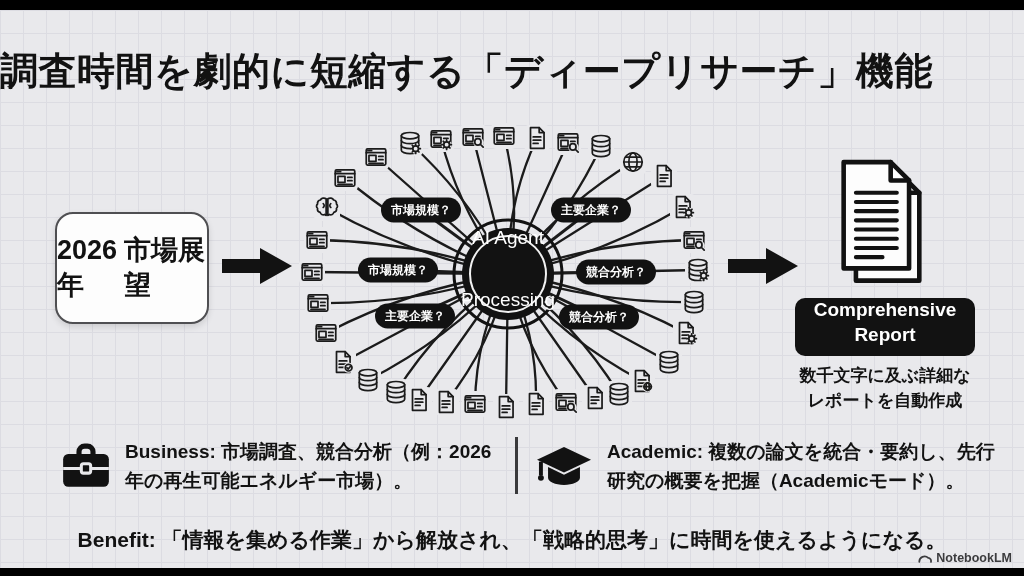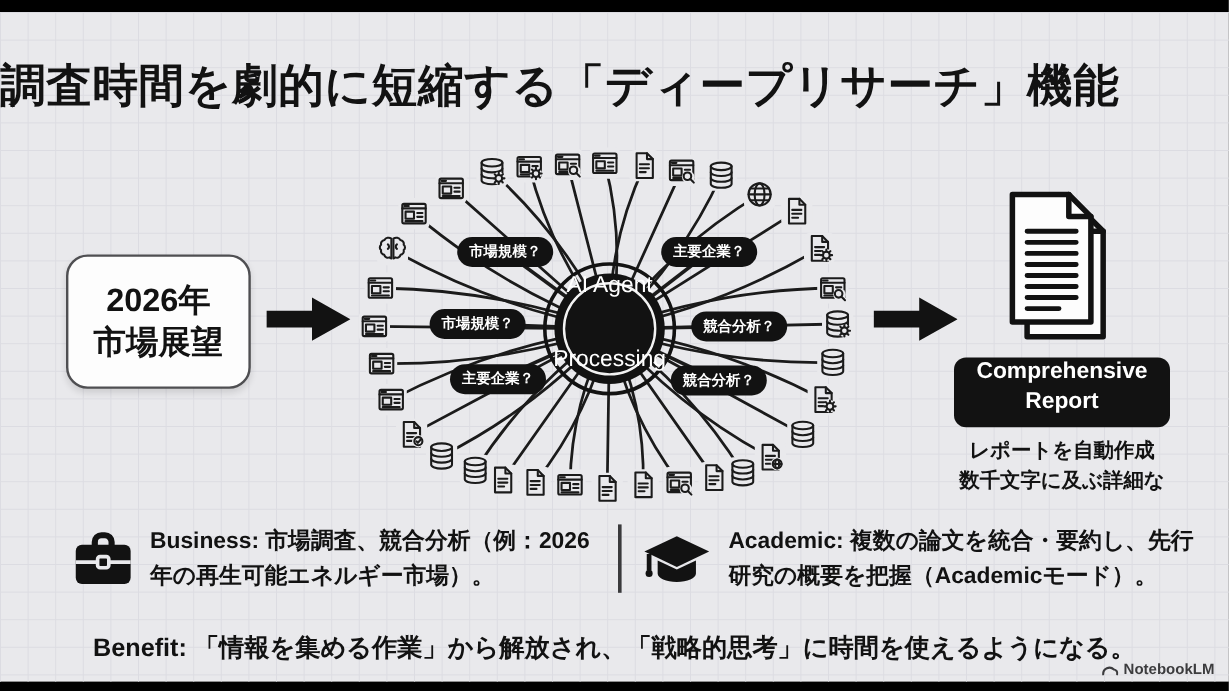--- a/index.html
+++ b/index.html
@@ -11,21 +11,21 @@
     background-image:
       linear-gradient(#dcdce2 1px, transparent 1px),
       linear-gradient(90deg, #dcdce2 1px, transparent 1px);
     background-size:23px 23px;
   }
   .abs{position:absolute;}
   
   #title{left:0;top:36px;width:1024px;text-align:left;font-size:38px;font-weight:900;color:#121212;letter-spacing:0.5px;}
   
   #input-box{left:55px;top:202px;width:150px;height:108px;background:#fdfdfd;border:2.5px solid #4f4f52;
-    border-radius:18px;box-shadow:0 3px 6px rgba(0,0,0,0.12);display:flex;flex-direction:column;
+    border-radius:18px;box-shadow:0 3px 6px rgba(0,0,0,0.12);display:flex;flex-direction:row;
     align-items:center;justify-content:center;font-size:27px;font-weight:900;color:#121212;line-height:1.3;}
   .arrow{width:70px;height:44px;}
   #arrow-left{left:222px;top:234px;}
   #arrow-right{left:728px;top:234px;}
   
   #mindmap-svg{left:295px;top:100px;width:425px;height:312px;}
   #mindmap-svg path.curve{fill:none;stroke:#1b1b1b;stroke-width:2.3;stroke-linecap:round;}
   #mindmap-svg line.pill-link{stroke:#1b1b1b;stroke-width:3;}
   .pill{position:absolute;transform:translate(-50%,-50%);background:#121212;color:#fff;
     font-size:12px;font-weight:800;padding:4px 10px;border-radius:999px;white-space:nowrap;z-index:6;}
@@ -475,22 +475,22 @@
         <path d="M24 34h40M24 43h40M24 52h40M24 61h40M24 70h40M24 79h40M24 88h40M24 97h26" fill="none" stroke-width="4"></path>
       </g>
     </svg>
 
     <div id="report-badge" class="abs">
       <span>Comprehensive</span>
       <span>Report</span>
     </div>
 
     <div id="report-caption" class="abs">
+      <div>数千文字に及ぶ詳細な</div>
       <div>レポートを自動作成</div>
-      <div>数千文字に及ぶ詳細な</div>
     </div>
 
     <svg id="business-icon" class="abs" viewBox="0 0 24 24">
       <path d="M9 6.2V5a2.4 2.4 0 012.4-2.4h1.2A2.4 2.4 0 0115 5v1.2" fill="none" stroke="#121212" stroke-width="2.2"></path>
       <rect x="2.2" y="6" width="19.6" height="14" rx="2.2" fill="#121212"></rect>
       <line x1="2.2" y1="12.2" x2="21.8" y2="12.2" stroke="#e9e9ec" stroke-width="1.3"></line>
       <rect x="10" y="10.2" width="4" height="4" rx="0.9" fill="#121212" stroke="#e9e9ec" stroke-width="1.3"></rect>
     </svg>
 
     <div id="business-text" class="abs">Business: 市場調査、競合分析（例：2026年の再生可能エネルギー市場）。</div>

